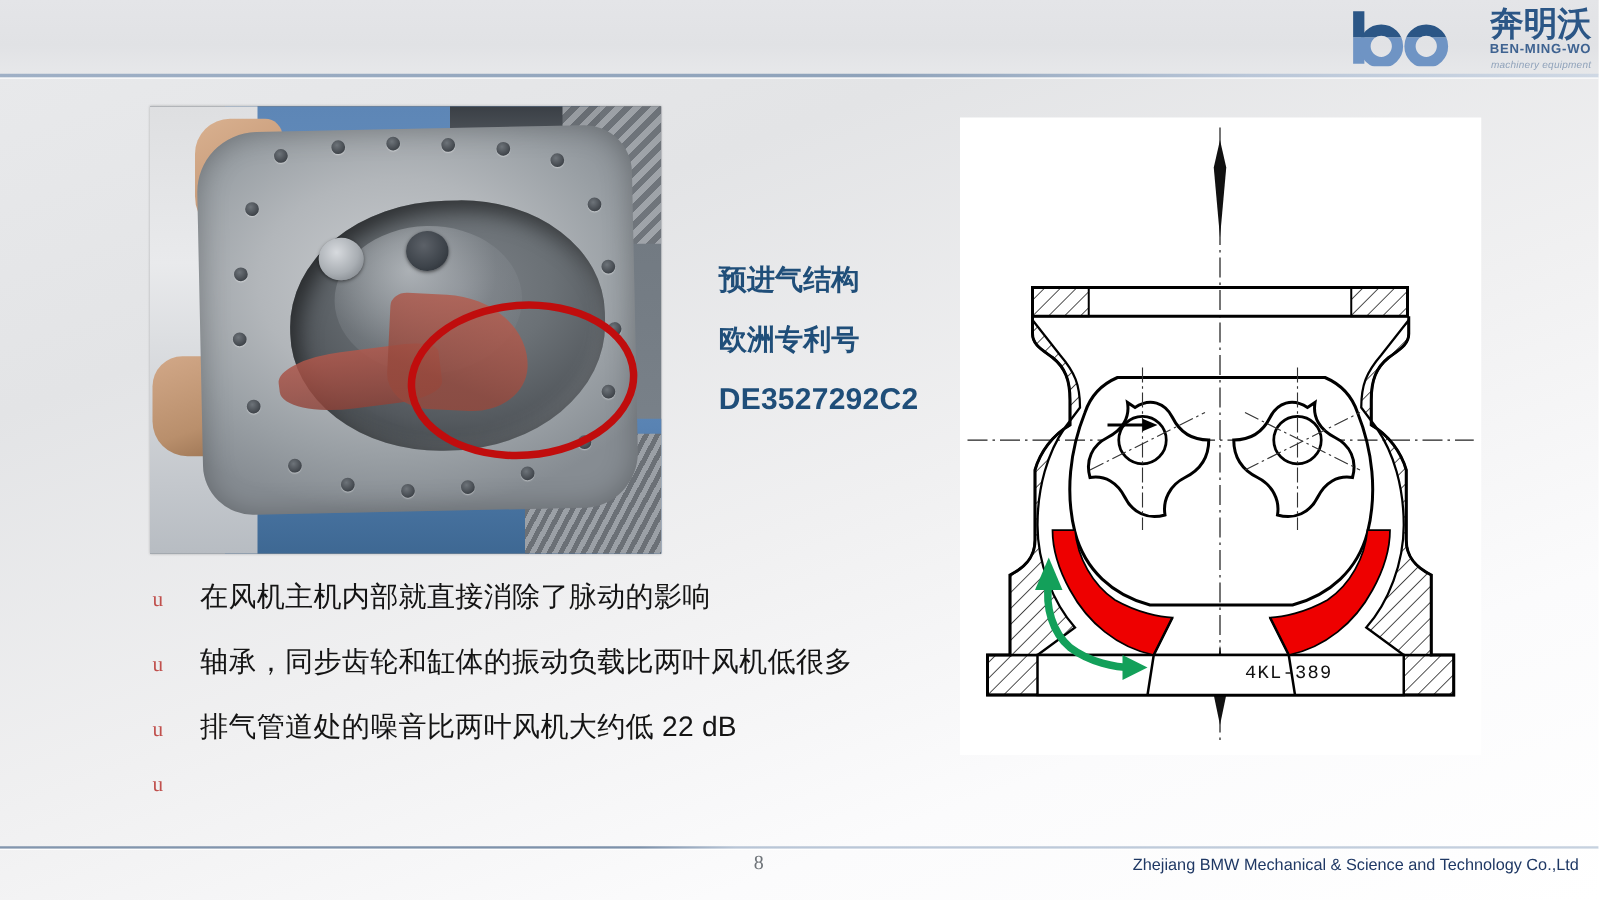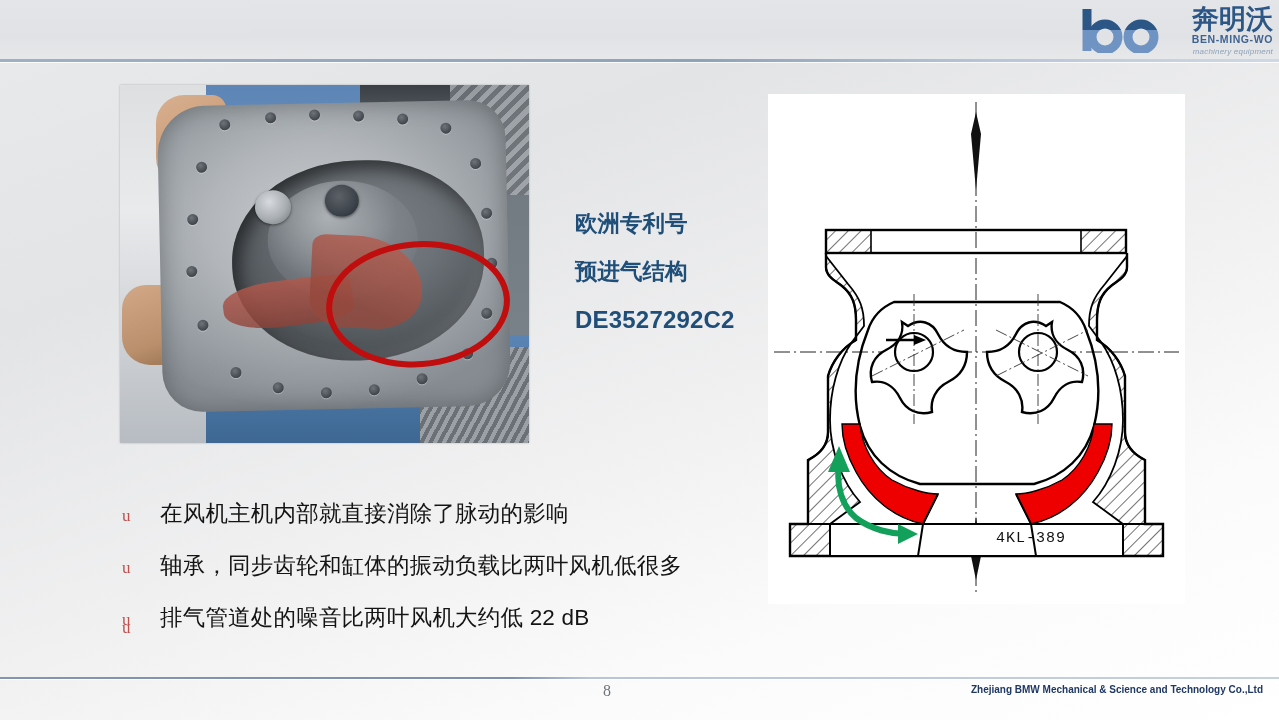--- a/index.html
+++ b/index.html
@@ -230,21 +230,20 @@
     flex: 0 0 38px;
     font-size: 17px;
     color: #c0504d;
     font-family: "Liberation Serif", serif;
   }
   .bullet-text {
     font-size: 22.5px;
     color: #141414;
     white-space: nowrap;
     letter-spacing: 0.2px;
-    margin-top: 36px;
   }
 
   
   .diagram-panel {
     position: absolute;
     left: 768px; top: 94px;
     width: 417px; height: 510px;
     background: #ffffff;
   }
   .diagram-panel svg { display: block; }
@@ -268,22 +267,22 @@
     left: 592px; top: 682px;
     width: 30px;
     text-align: center;
     font-family: "Liberation Serif", serif;
     font-size: 16px;
     color: #6f7479;
   }
   .footer-company {
     position: absolute;
     right: 16px; top: 684px;
-    font-size: 10px;
-    font-weight: bold;
+    font-size: 13px;
+    font-weight: normal;
     color: #1f3864;
     white-space: nowrap;
     letter-spacing: 0px;
   }
 </style>
 </head>
 <body>
 
 <div class="slide">
 
@@ -358,22 +357,22 @@
         <div class="ph-hole" style="left:36px;  top:214px;"></div>
         <div class="ph-hole" style="left:26px;  top:160px;"></div>
         <div class="ph-hole" style="left:28px;  top:108px;"></div>
         <div class="ph-hole" style="left:38px;  top:56px;"></div>
       </div>
       <div class="ph-annot-ellipse"></div>
     </div>
   </div>
 
   <div class="caption">
+    <div class="caption-line">预进气结构</div>
     <div class="caption-line">欧洲专利号</div>
-    <div class="caption-line">预进气结构</div>
     <div class="caption-line code">DE3527292C2</div>
   </div>
 
   <div class="bullets">
     <div class="bullet-row">
       <span class="bullet-mark">u</span>
       <span class="bullet-text">在风机主机内部就直接消除了脉动的影响</span>
     </div>
     <div class="bullet-row">
       <span class="bullet-mark">u</span>

